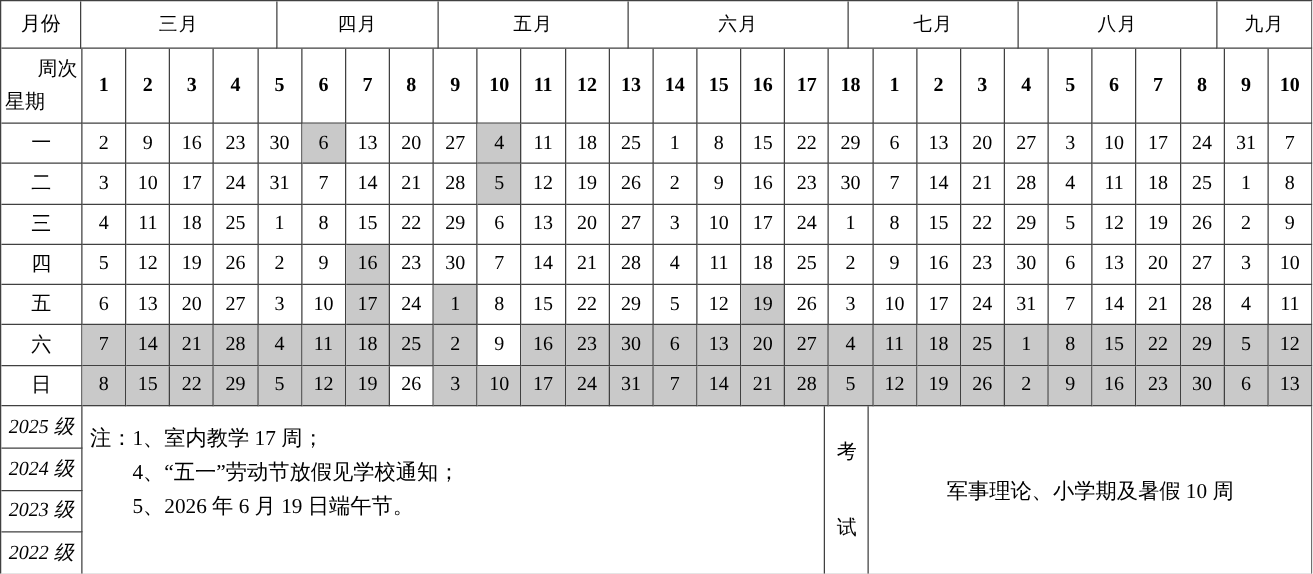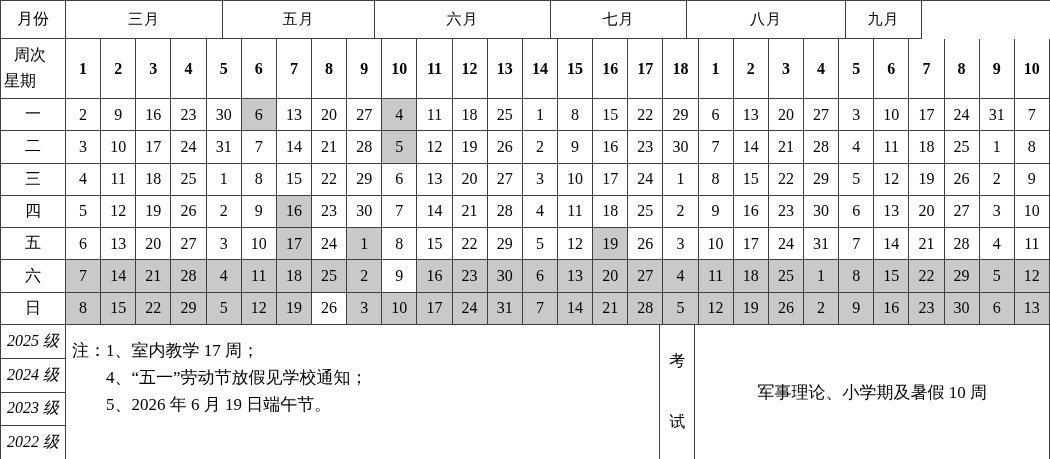--- a/index.html
+++ b/index.html
@@ -27,21 +27,21 @@
     display:flex;align-items:center;justify-content:center;
     overflow:hidden;
   }
   
   .month-row{height:38px;}
   .month-cell{font-size:15px;letter-spacing:1px;}
   .corner-cell{width:65px;font-size:16px;}
   
   .week-row{height:60px;}
   .week-corner{width:65px;position:relative;}
-  .week-corner .tr{position:absolute;top:6px;right:19px;font-size:16px;}
+  .week-corner .tr{position:absolute;top:6px;right:3px;font-size:16px;}
   .week-corner .bl{position:absolute;bottom:6px;left:3px;font-size:16px;margin-top:48px;}
   .week-cells{display:flex;flex:1;}
   .week-cell{flex:1;font-weight:bold;font-size:16px;}
   
   .cal-body{height:226px;display:flex;flex-direction:column;}
   .day-row{flex:1;}
   .day-label{width:65px;font-size:16px;}
   .date-cell{flex:1;font-size:16px;}
   .hl{background:var(--hl);}
   
@@ -68,20 +68,21 @@
 </style>
 </head>
 <body>
 
 <div class="cal">
 
   <div class="row month-row">
     <div class="cell corner-cell">月份</div>
     <div style="display:flex;flex:1">
         <div class="cell month-cell" style="width: 157px; flex: 0 0 157px;">三月</div>
+        <div class="cell month-cell" style="width: 129px; flex: 0 0 129px;">四月</div>
         <div class="cell month-cell" style="width: 152px; flex: 0 0 152px;">五月</div>
         <div class="cell month-cell" style="width: 176px; flex: 0 0 176px;">六月</div>
         <div class="cell month-cell" style="width: 136px; flex: 0 0 136px;">七月</div>
         <div class="cell month-cell" style="width: 159px; flex: 0 0 159px;">八月</div>
         <div class="cell month-cell" style="width: 76px; flex: 0 0 76px;">九月</div>
       </div>
   </div>
 
   <div class="row week-row">
     <div class="cell week-corner">

